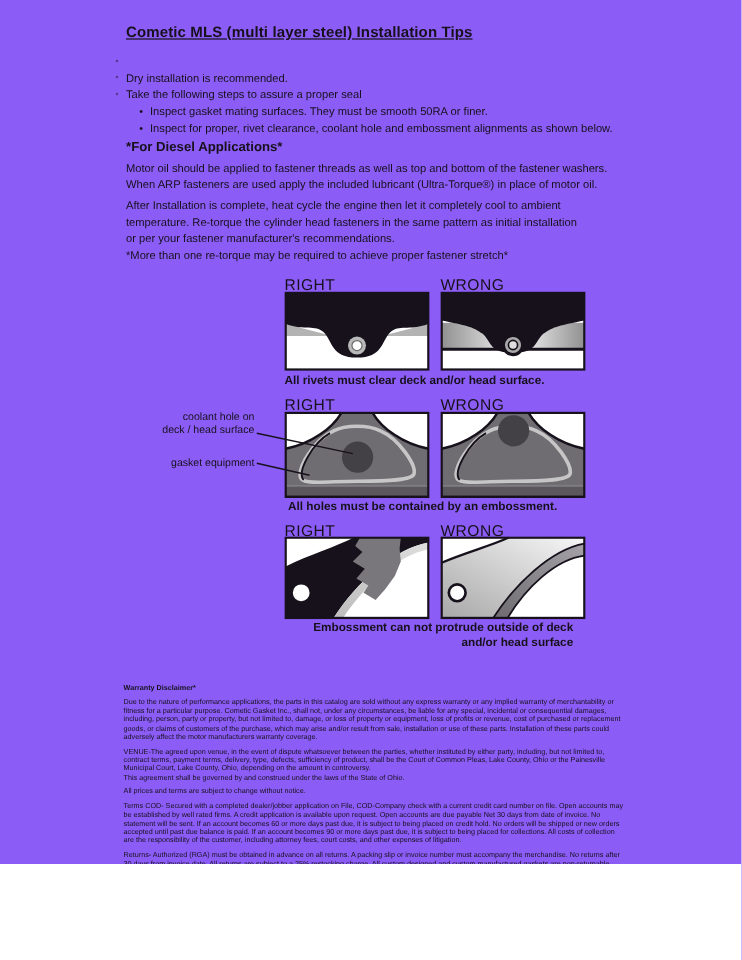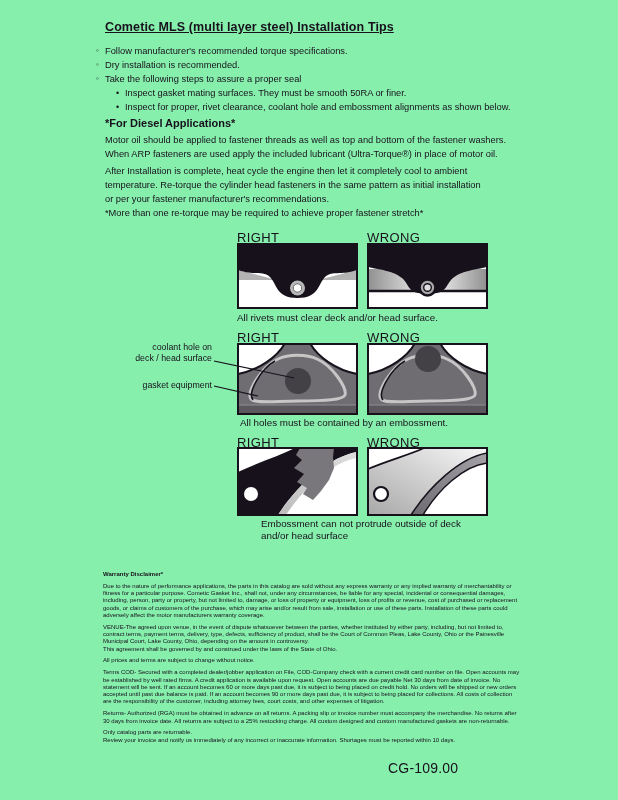--- a/index.html
+++ b/index.html
@@ -1,17 +1,17 @@
 <!DOCTYPE html>
 <html><head>
 <meta charset="utf-8">
 <style>
   html,body{margin:0;padding:0;background:#ffffff;}
   .page{
-    position:relative;width:618px;height:800px;background:#86efac;
+    position:relative;width:618px;height:720px;background:#8b5cf6;
     font-family:"Liberation Sans","DejaVu Sans",sans-serif;color:#17111c;
     overflow:hidden;
   }
   .abs{position:absolute;}
   .pre{white-space:pre-line;}
 
   .title{
     left:105px;top:20px;font-size:12.5px;font-weight:bold;
     text-decoration:underline;letter-spacing:.1px;
   }
@@ -21,40 +21,39 @@
   .bullet-row.sub{margin-left:20px;}
   .bullet-row.sub .mark{font-size:9px;}
 
   .diesel-head{left:105px;top:117px;font-size:11px;font-weight:bold;text-align:right;}
   .para{left:105px;font-size:9.3px;line-height:13.8px;}
   .p1{top:134px;}
   .p2{top:165px;}
   .p3{top:207px;}
 
   .diag-label{width:121px;font-size:13px;letter-spacing:.4px;}
-  .caption{font-size:9.8px;font-weight:normal;line-height:11.5px;}
+  .caption{font-size:9.8px;font-weight:bold;line-height:11.5px;text-align:right;}
   .callout{font-size:8.8px;line-height:10.5px;text-align:right;right:406px;}
 
   .disclaimer{left:103px;top:571px;width:470px;font-size:6px;line-height:7.3px;}
   .disclaimer p{margin:0 0 4.5px 0;}
   .disclaimer .dhead{font-weight:bold;}
 
   .footer-code{left:388px;top:760px;font-size:14px;letter-spacing:.2px;}
 </style>
 </head>
 <body>
 
 <div class="page">
 
   <div class="abs title">Cometic MLS (multi layer steel) Installation Tips</div>
 
   <div class="abs bullets">
     <div class="bullet-row">
       <span class="mark">◦</span>
-      <span>Follow manufacturer's recommended torque specifications.</span>
     </div>
     <div class="bullet-row">
       <span class="mark">◦</span>
       <span>Dry installation is recommended.</span>
     </div>
     <div class="bullet-row">
       <span class="mark">◦</span>
       <span>Take the following steps to assure a proper seal</span>
     </div>
     <div class="bullet-row sub">

